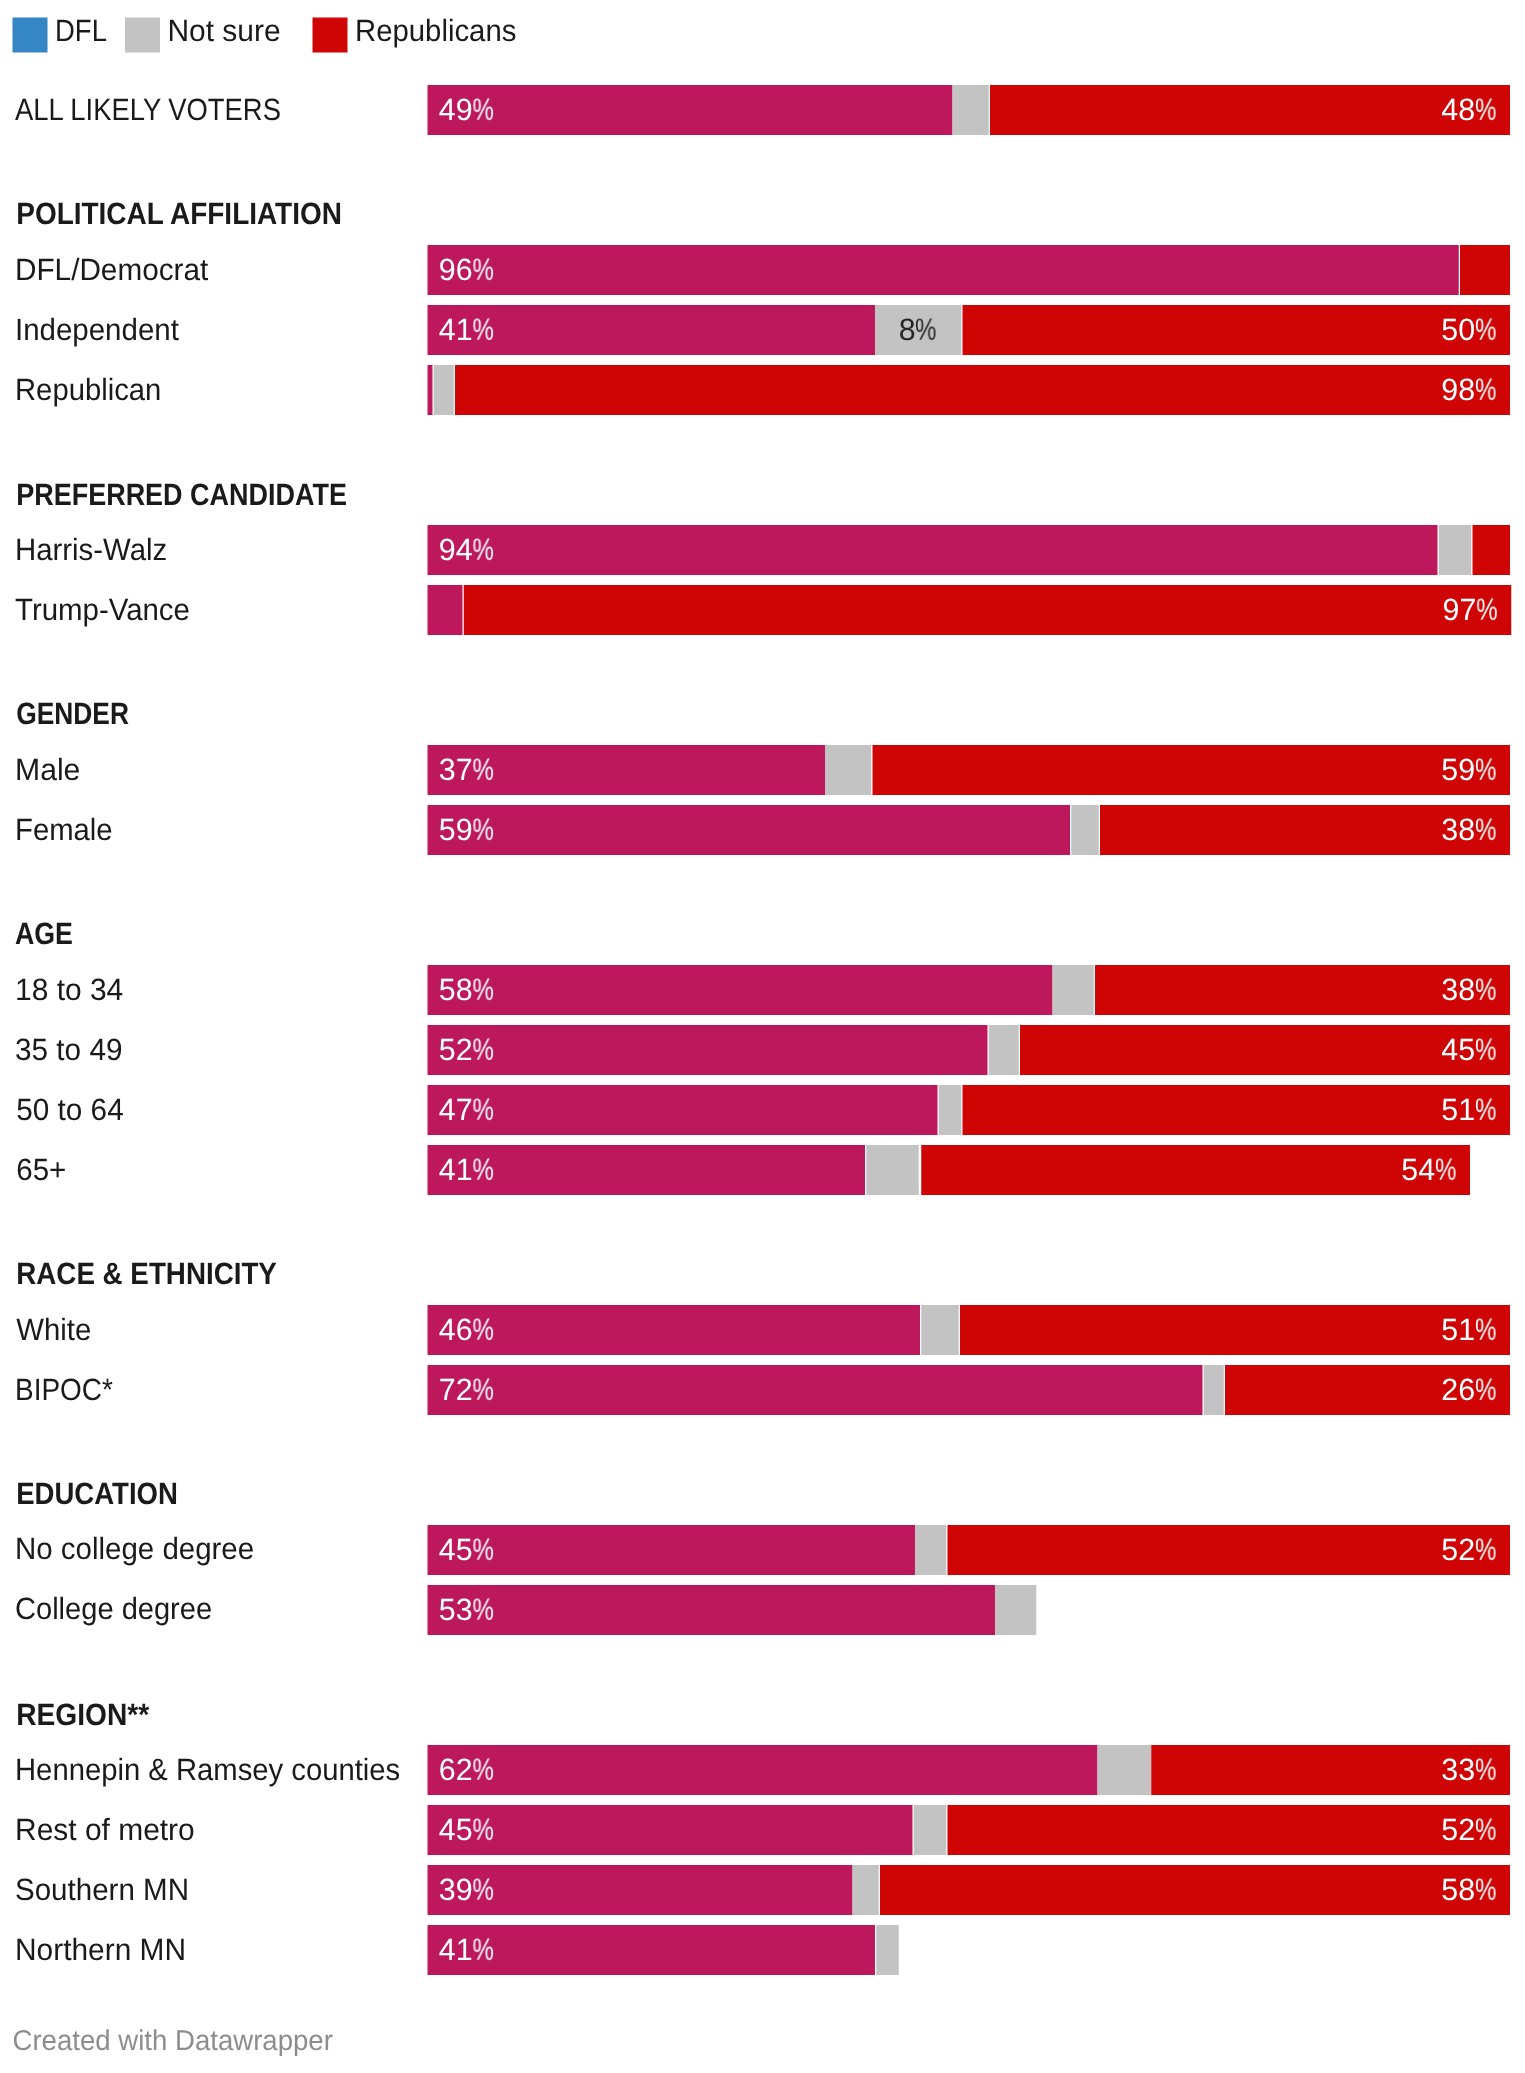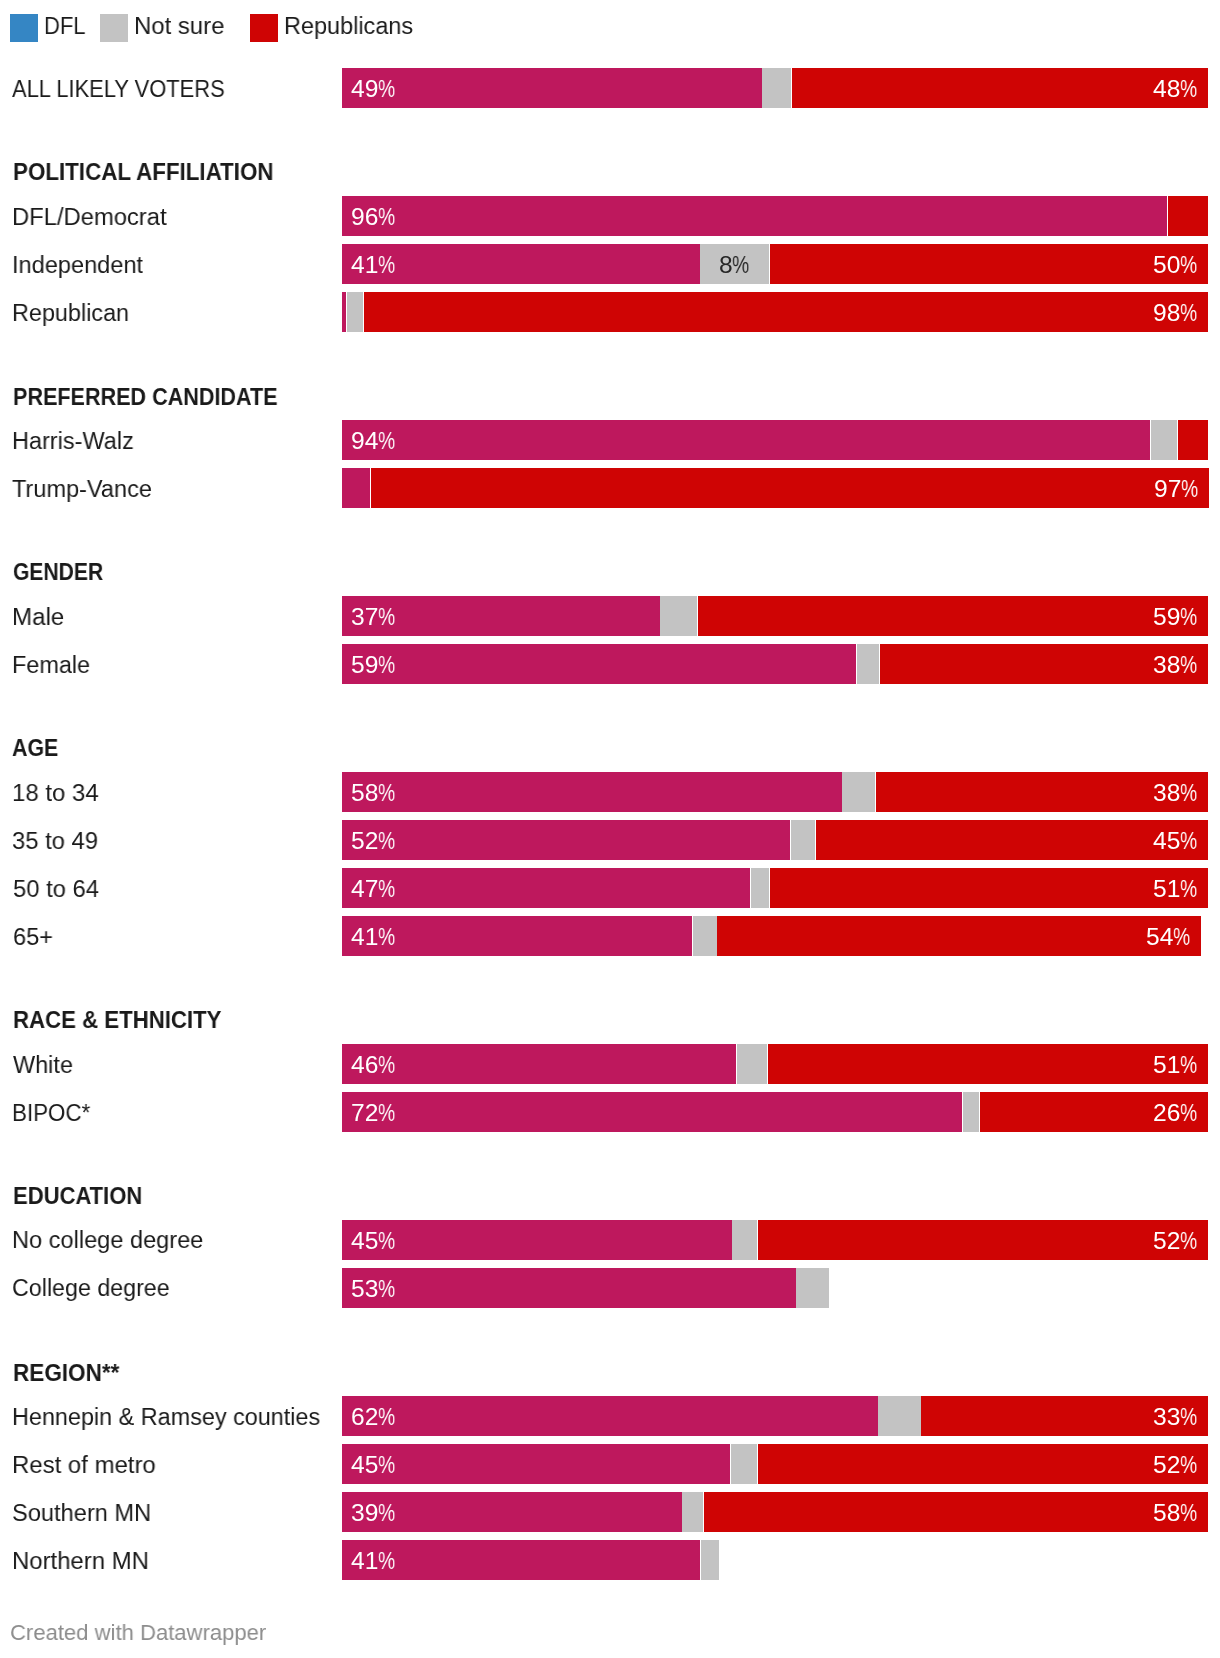--- a/index.html
+++ b/index.html
@@ -160,21 +160,21 @@
         <div class="seg rep" style="left: 427.745px; width: 438.109px;">
           <span class="seg-label value" style="font-size: 24.594px; top: 9.25182px; right: 9.9px;"><i class="num">51</i><i class="pct">%</i></span>
         </div>
       </div>
       <div class="row-label" style="font-size: 24.594px; left: 12.546px; top: 924.602px; transform: scaleX(0.9606);">65+</div>
       <div class="bar" style="left: 342px; top: 915.9px; width: 866px;">
         <div class="seg dfl" style="left: 0px; width: 349.777px;">
           <span class="seg-label value" style="font-size: 24.594px; top: 9.25182px; left: 9.1px;"><i class="num">41</i><i class="pct">%</i></span>
         </div>
         <div class="seg ns" style="left: 350.527px; width: 42.2608px;"></div>
-        <div class="seg rep" style="left: 375px; width: 484px;">
+        <div class="seg rep" style="left: 395px; width: 439px;">
           <span class="seg-label value" style="font-size: 24.594px; top: 9.25182px; right: 9.9px;"><i class="num">54</i><i class="pct">%</i></span>
         </div>
       </div>
       <div class="group-header" style="font-size: 24.594px; left: 12.724px; top: 1008.31px; transform: scaleX(0.9035);">RACE &amp; ETHNICITY</div>
       <div class="row-label" style="font-size: 24.594px; left: 12.806px; top: 1052.5px; transform: scaleX(0.9541);">White</div>
       <div class="bar" style="left: 342px; top: 1043.8px; width: 866px;">
         <div class="seg dfl" style="left: 0px; width: 393.857px;">
           <span class="seg-label value" style="font-size: 24.594px; top: 9.25182px; left: 9.1px;"><i class="num">46</i><i class="pct">%</i></span>
         </div>
         <div class="seg ns" style="left: 394.607px; width: 30.31px;"></div>

